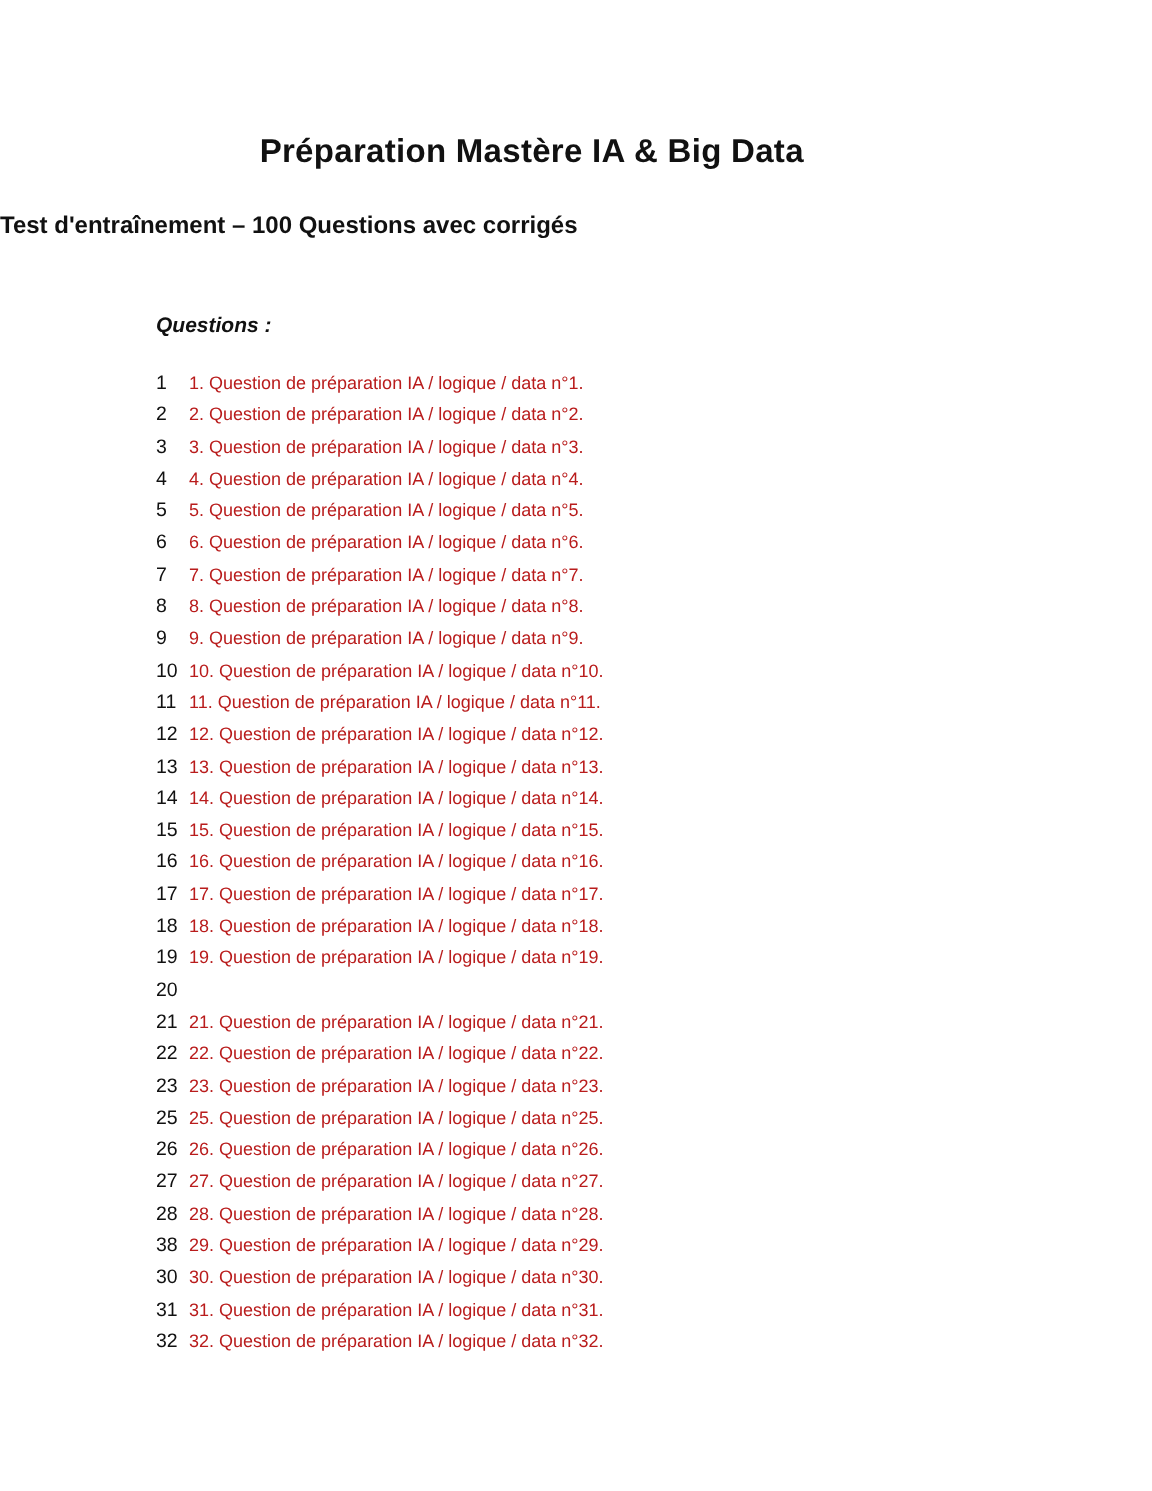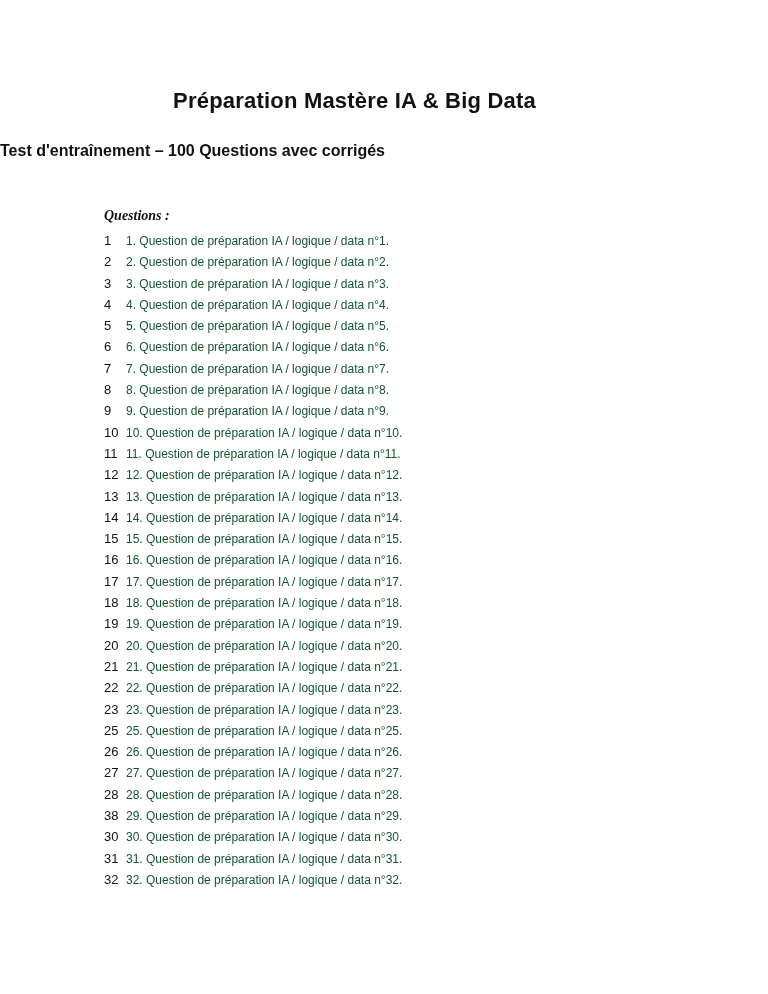--- a/index.html
+++ b/index.html
@@ -26,41 +26,40 @@
   .doc-subtitle {
     font-size: 16px;
     font-weight: bold;
     margin-bottom: 48px;
   }
   .section-heading {
     font-size: 14px;
     font-weight: bold;
     font-style: italic;
     margin-left: 104px;
-    margin-bottom: 6px;
-    font-family: Liberation Serif, serif;
+    margin-bottom: 20px;
   }
   .question-list {
     margin-left: 104px;
   }
   .q-row {
     display: flex;
     align-items: baseline;
     height: 21.3px;
     font-size: 12px;
     line-height: 21.3px;
   }
   .q-num {
     flex: 0 0 22px;
     font-size: 13px;
     color: #111111;
   }
   .q-text {
     font-size: 12px;
-    color: #14532d;
+    color: #b91c1c;
     white-space: nowrap;
   }
 </style>
 </head>
 <body>
 
 <div class="page">
 
   <h1 class="doc-title">Préparation Mastère IA &amp; Big Data</h1>
 
@@ -141,21 +140,20 @@
       <div class="q-row">
       <span class="q-num">18</span>
       <span class="q-text">18. Question de préparation IA / logique / data n°18.</span>
     </div>
       <div class="q-row">
       <span class="q-num">19</span>
       <span class="q-text">19. Question de préparation IA / logique / data n°19.</span>
     </div>
       <div class="q-row">
       <span class="q-num">20</span>
-      <span class="q-text">20. Question de préparation IA / logique / data n°20.</span>
     </div>
       <div class="q-row">
       <span class="q-num">21</span>
       <span class="q-text">21. Question de préparation IA / logique / data n°21.</span>
     </div>
       <div class="q-row">
       <span class="q-num">22</span>
       <span class="q-text">22. Question de préparation IA / logique / data n°22.</span>
     </div>
       <div class="q-row">

